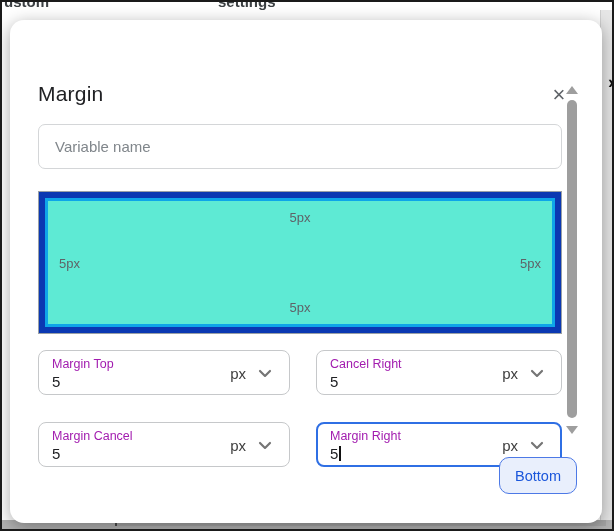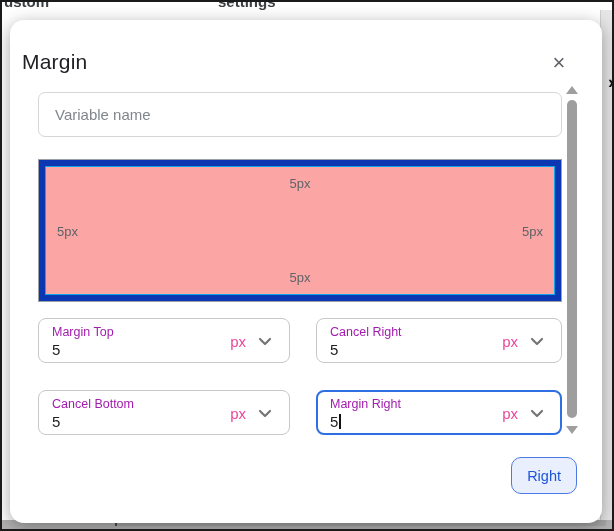--- a/index.html
+++ b/index.html
@@ -20,38 +20,38 @@
     color:#111; font-weight:bold; }
   .bg-bottom { position:absolute; left:0; right:0; bottom:0; height:9px;
     background:#b3b3b3; }
   .bg-bottom-bar { position:absolute; left:113px; right:6px; top:0; height:6px;
     background:#a6a6a6; border-left:2px solid #4d4d4d; }
 
   
   .modal { position:absolute; left:8px; top:18px; width:592px; height:503px;
     background:#fff; border-radius:14px;
     box-shadow:0 4px 18px rgba(0,0,0,.35); }
-  .modal-header { position:relative; padding:30px 28px 18px 12px; }
+  .modal-header { position:relative; padding:30px 28px 18px 28px;margin-top:32px; }
   .modal-title { font-size:21px; color:#202124; letter-spacing:.2px; }
   .close-btn { position:absolute; top:30px; right:30px; width:26px; height:26px;
     border:none; background:none; font-size:22px; color:#5f6368; cursor:pointer;
     line-height:24px; text-align:center; }
 
   .modal-body { padding:0 28px; width:496px; }
 
   .varname-input { width:524px; height:45px; border:1px solid #d4d6d8;
     border-radius:7px; padding:0 16px; font-size:15px; color:#202124;
     font-family:inherit; outline:none; }
   .varname-input::placeholder { color:#80868b; }
 
   
   .preview { margin-top:22px; width:524px; height:143px;
     background:#0b38b2; border:1px solid #9aa0a6; padding:6px; }
   .preview-inner { position:relative; width:100%; height:100%;
-    background:#fca5a5; border:1px solid #0ea5e9; }
+    background:#5eead4; border:3px solid #0ea5e9; }
   .pv-label { position:absolute; font-size:13px; color:#5f6368; }
   .pv-top    { top:9px;  left:50%; transform:translateX(-50%); }
   .pv-bottom { bottom:9px; left:50%; transform:translateX(-50%); }
   .pv-left   { left:11px;  top:50%; transform:translateY(-50%); }
   .pv-right  { right:11px; top:50%; transform:translateY(-50%); }
 
   
   .fields { margin-top:16px; display:grid;
     grid-template-columns:252px 246px; column-gap:26px; row-gap:27px; }
   .field { position:relative; height:45px; border:1px solid #c6c8ca;
@@ -60,21 +60,21 @@
     cursor:text; }
   .field.focused { border:2px solid #2f6fe4; padding:5px 11px 4px 12px; }
   .field-text { display:flex; flex-direction:column; }
   .field-label { font-size:12.5px; color:#a21caf; line-height:14px; }
   .field-value { font-size:15px; color:#202124; line-height:17px; margin-top:2px;
     display:flex; align-items:center; }
   .caret { display:inline-block; width:1.5px; height:15px; background:#111;
     margin-left:1px; }
   .unit-select { display:flex; align-items:center; gap:9px; cursor:pointer;
     padding-right:2px; }
-  .unit-label { font-size:15px; color:#ec4899; }
+  .unit-label { font-size:15px; color:#404040; }
   .chev { width:20px; height:20px; }
 
   
   .modal-footer { position:absolute; right:25px; bottom:29px;
     display:flex; gap:19px; align-items:center; }
   .btn { height:37px; border-radius:10px; font-size:14.5px; cursor:pointer;
     font-family:inherit; }
   .btn-cancel { padding:0 15px; background:#e9effc; border:1px solid #4d79e6;
     color:#1a56db; }
   .btn-add { padding:0 13px; background:#1d53d8; border:none; color:#fff;
@@ -148,21 +148,21 @@
         <div class="unit-select">
           <span class="unit-label">px</span>
           <svg class="chev" viewBox="0 0 24 24">
               <path d="M6 9.5l6 6 6-6" fill="none" stroke="#757575" stroke-width="2.6" stroke-linecap="round" stroke-linejoin="round"></path>
             </svg>
         </div>
       </div>
 
       <div class="field">
         <div class="field-text">
-          <span class="field-label">Cancel Bottom</span>
+          <span class="field-label">Margin Cancel</span>
           <span class="field-value">5</span>
         </div>
         <div class="unit-select">
           <span class="unit-label">px</span>
           <svg class="chev" viewBox="0 0 24 24">
               <path d="M6 9.5l6 6 6-6" fill="none" stroke="#757575" stroke-width="2.6" stroke-linecap="round" stroke-linejoin="round"></path>
             </svg>
         </div>
       </div>
 
@@ -185,16 +185,16 @@
     </div>
   </div>
 
   <div class="scrollbar">
     <div class="sb-arrow sb-up"></div>
     <div class="sb-thumb"></div>
     <div class="sb-arrow sb-down"></div>
   </div>
 
   <div class="modal-footer">
-    <button class="btn btn-cancel">Right</button>
+    <button class="btn btn-cancel">Bottom</button>
   </div>
 
 </div>
 
 </body></html>

